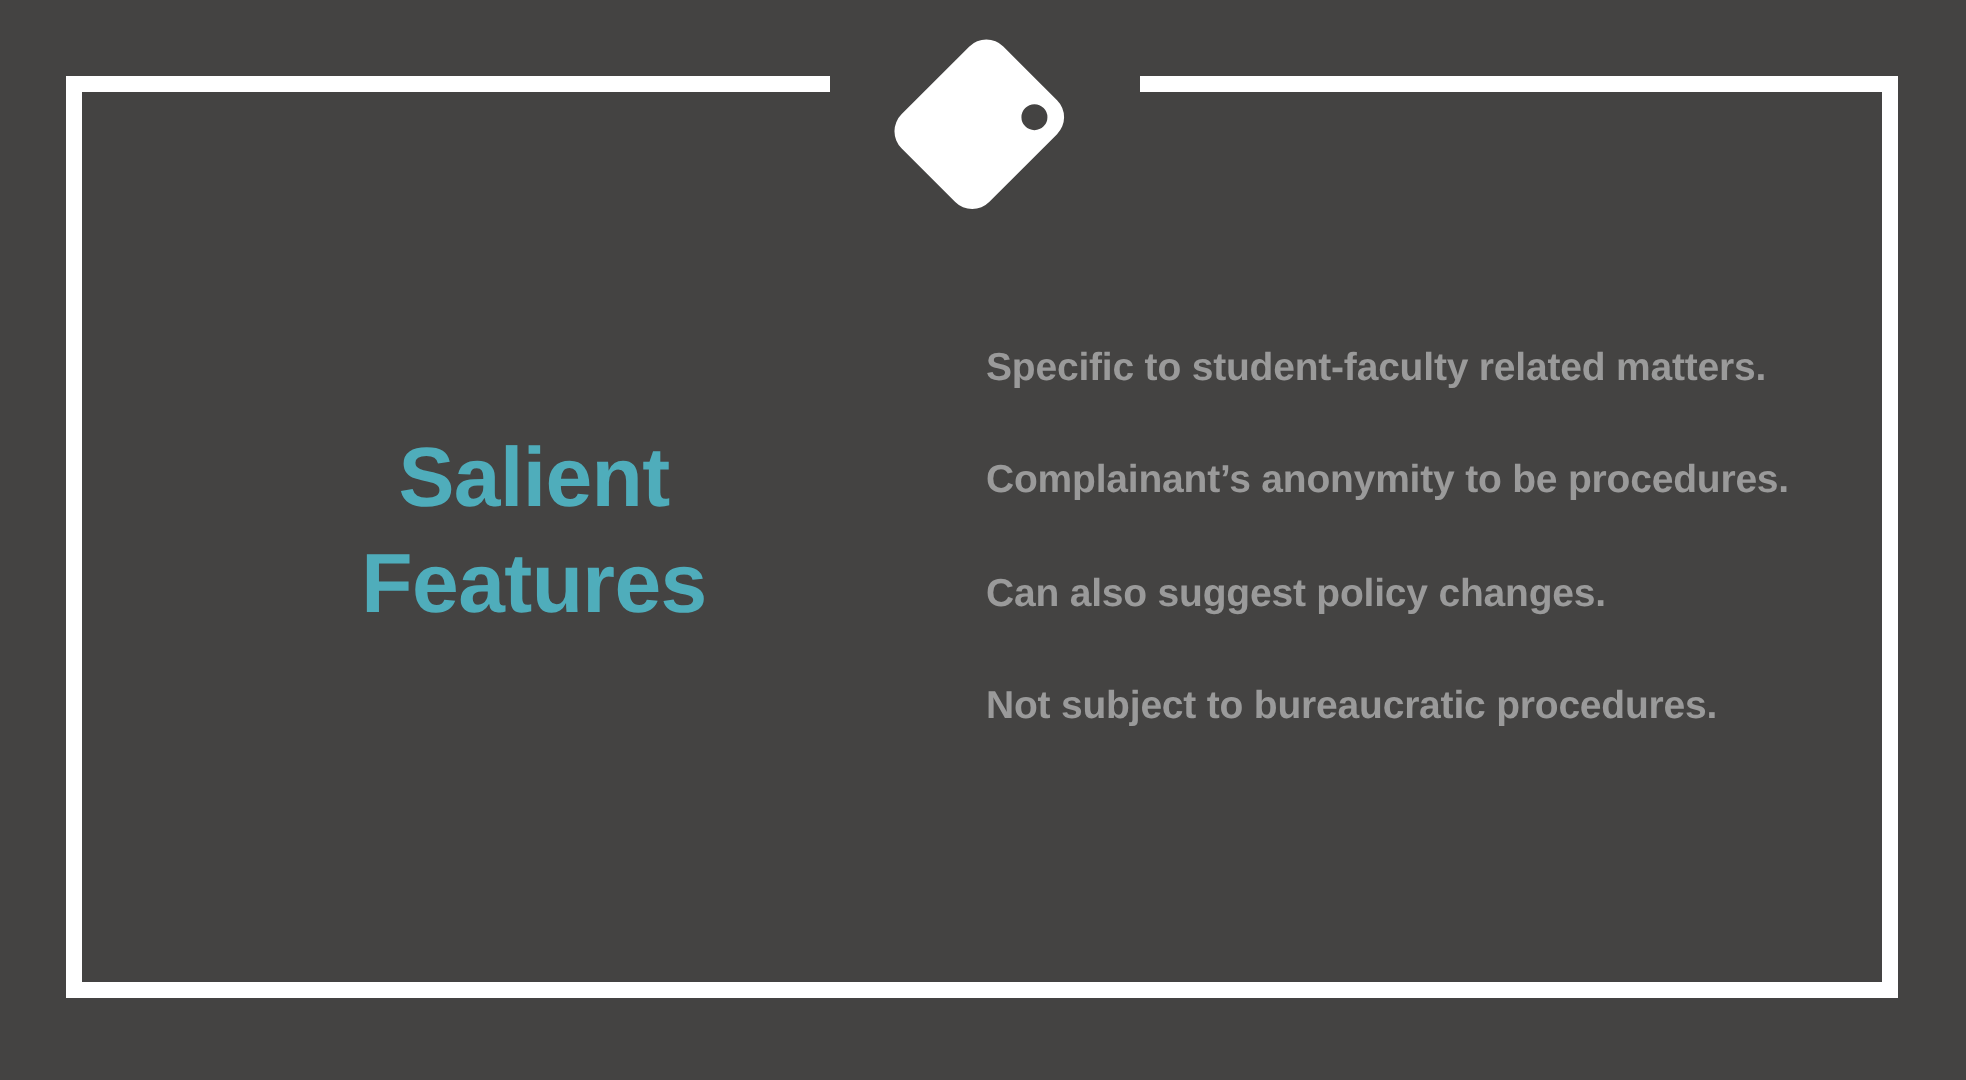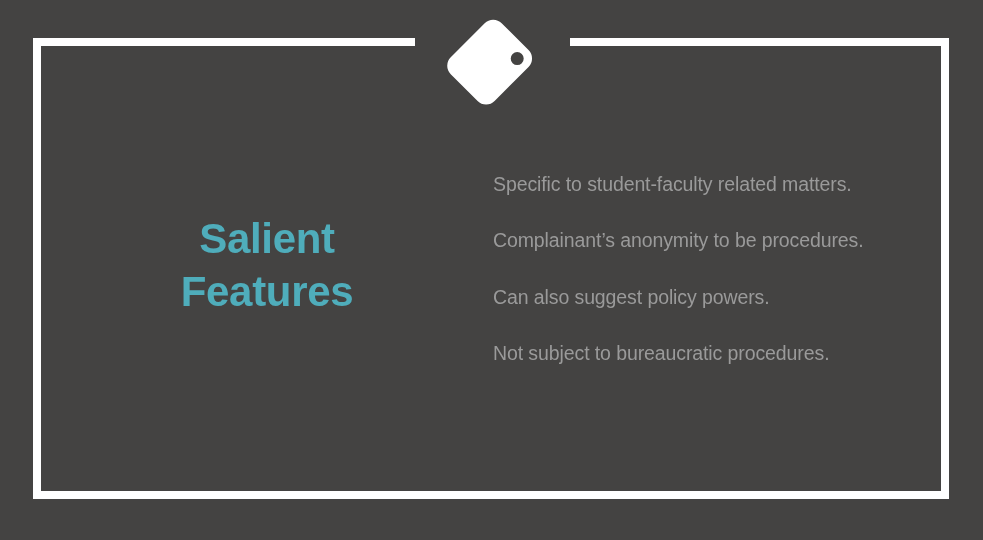--- a/index.html
+++ b/index.html
@@ -116,21 +116,21 @@
 
   .bullet-list {
     list-style: none;
     margin: 0;
     padding: 0;
   }
 
   .bullet-item {
     color: #9a9a9a;
     font-size: 19.5px;
-    font-weight: normal;
+    font-weight: bold;
     line-height: 1.45;
     letter-spacing: -0.1px;
     margin-bottom: 28px;
     max-width: 420px;
   }
   .bullet-item:last-child {
     margin-bottom: 0;
   }
 </style>
 </head>
@@ -157,19 +157,19 @@
 
     <div class="title-col">
       <div class="slide-title">Salient
 Features</div>
     </div>
 
     <div class="bullets-col">
       <ul class="bullet-list">
         <li class="bullet-item">Specific to student-faculty related matters.</li>
         <li class="bullet-item">Complainant’s anonymity to be procedures.</li>
-        <li class="bullet-item">Can also suggest policy powers.</li>
+        <li class="bullet-item">Can also suggest policy changes.</li>
         <li class="bullet-item">Not subject to bureaucratic procedures.</li>
       </ul>
     </div>
 
   </div>
 </div>
 
 </body></html>

